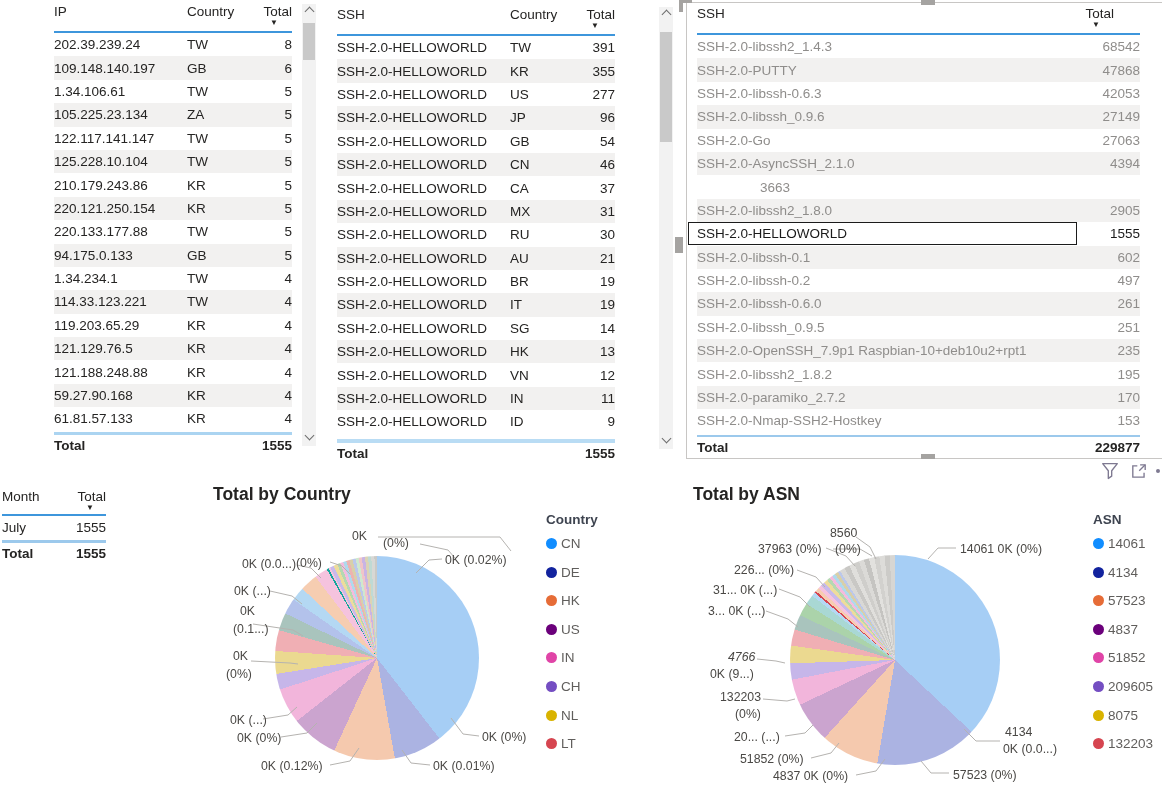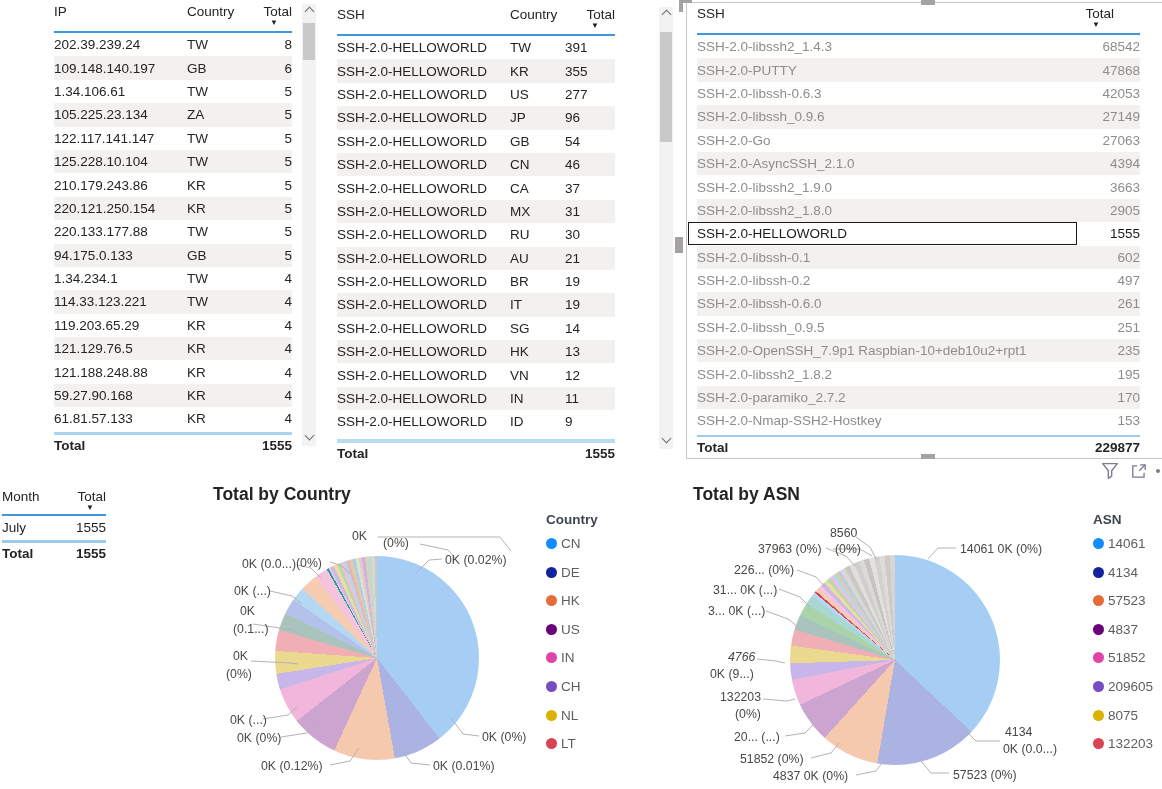--- a/index.html
+++ b/index.html
@@ -20,21 +20,21 @@
   .t-total .c-val{margin-left:auto;text-align:right;}
 
   
   .v1{left:10px;top:4px;width:238px;margin-left:44px;}
   .v1 .c0{width:133px;} .v1 .c1{width:57px;} .v1 .c2{width:48px;text-align:right;}
   .v1 .th-sort{width:48px;} .v1 .arrow{margin-right:14px;}
   .v1 .t-total{border-top:3px solid #ABD4F1;margin-top:1px;}
 
   
   .v2{left:337px;top:7px;width:278px;}
-  .v2 .c0{width:173px;} .v2 .c1{width:55px;} .v2 .c2{width:50px;text-align:left;}
+  .v2 .c0{width:173px;} .v2 .c1{width:55px;} .v2 .c2{width:50px;text-align:right;}
   .v2 .th-sort{width:50px;} .v2 .arrow{margin-right:16px;}
   .v2 .t-total{border-top:4px solid #B9DCF4;margin-top:5px;}
 
   
   .v3{left:697px;top:6px;width:443px;}
   .v3 .c0{width:350px;} .v3 .c1{width:93px;text-align:right;}
   .v3 .th-sort{width:93px;} .v3 .th-sort .hl{padding-right:26px;box-sizing:border-box;}
   .v3 .arrow{margin-right:40px;}
   .v3 .t-row{color:#8F8D8B;}
   .v3 .t-row.sel{color:#1A1A1A;}
@@ -360,21 +360,20 @@
         </div>
         <div class="t-row">
           <span class="c c0">SSH-2.0-Go</span>
           <span class="c c1">27063</span>
         </div>
         <div class="t-row alt">
           <span class="c c0">SSH-2.0-AsyncSSH_2.1.0</span>
           <span class="c c1">4394</span>
         </div>
         <div class="t-row">
-          <span class="c c0">SSH-2.0-libssh2_1.9.0</span>
           <span class="c c1">3663</span>
         </div>
         <div class="t-row alt">
           <span class="c c0">SSH-2.0-libssh2_1.8.0</span>
           <span class="c c1">2905</span>
         </div>
         <div class="t-row sel">
           <span class="c c0">SSH-2.0-HELLOWORLD</span>
           <span class="c c1">1555</span>
           <div class="sel-outline"></div>

